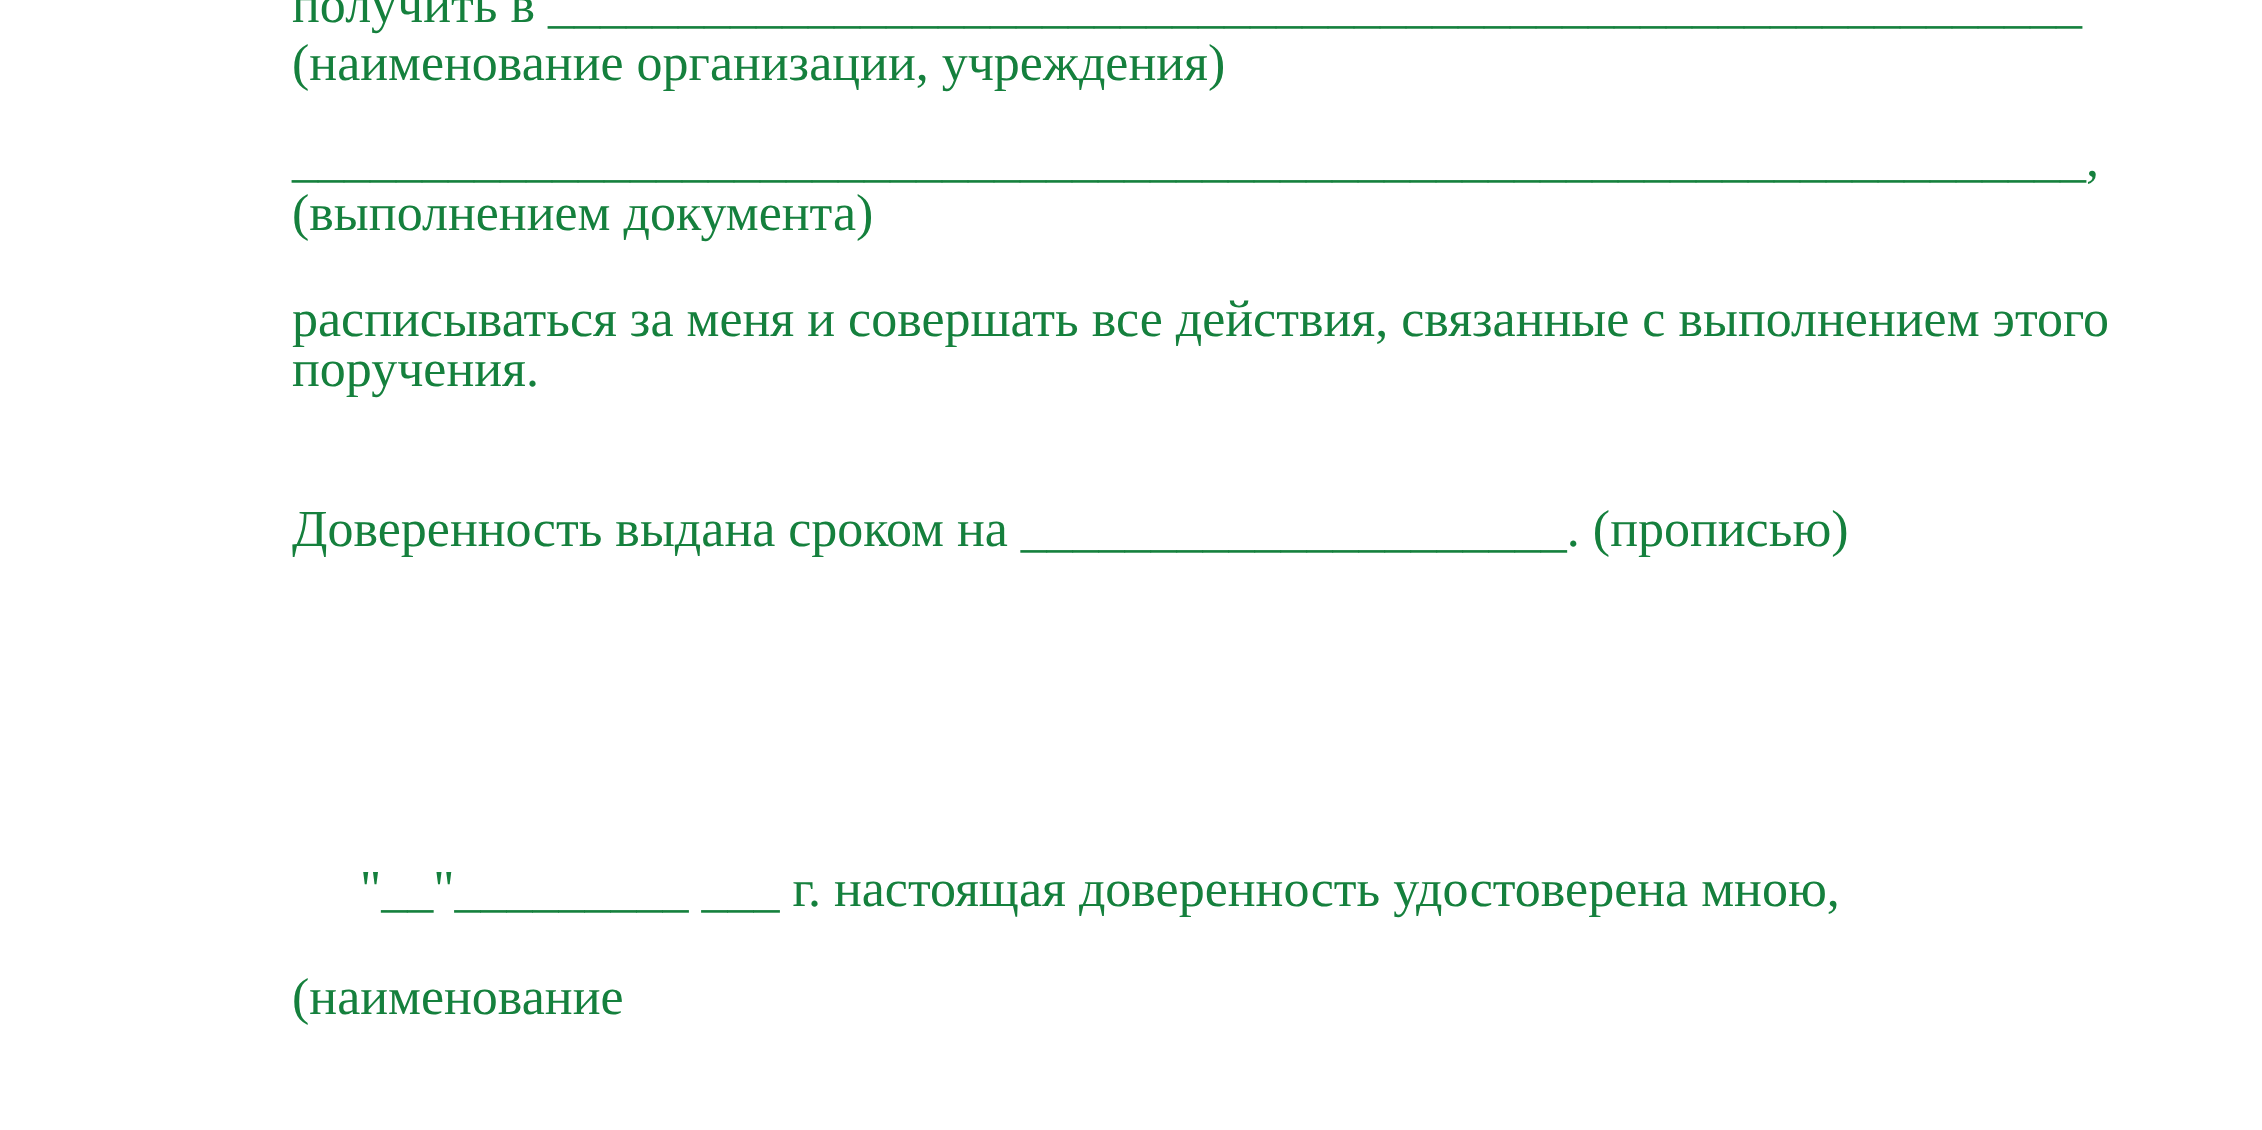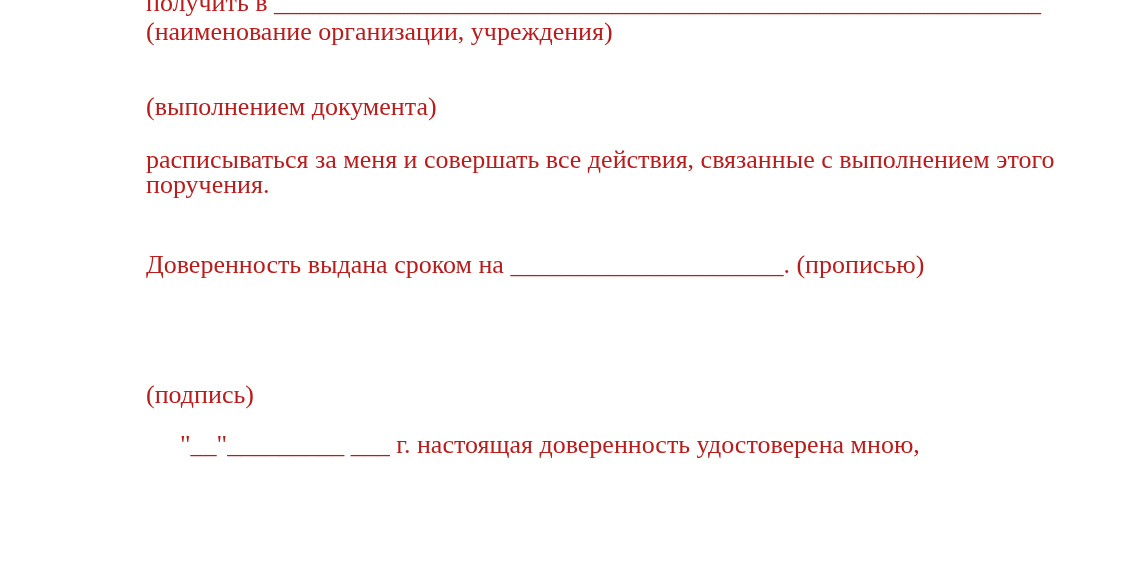--- a/index.html
+++ b/index.html
@@ -5,21 +5,21 @@
   html, body { margin: 0; padding: 0; background: #ffffff; }
   .page {
     position: relative;
     width: 1131px;
     height: 565px;
     background: #ffffff;
     overflow: hidden;
     font-family: "Liberation Serif", "DejaVu Serif", serif;
     font-size: 26px;
     line-height: 27px;
-    color: #b91c1c;
+    color: #15803d;
   }
   .row {
     position: absolute;
     left: 146px;
     white-space: nowrap;
   }
   .row.justified {
     width: 901px;
     text-align: justify;
     text-align-last: justify;
@@ -30,32 +30,33 @@
 <body>
 
 <div class="page">
 
   <div class="row" style="top:-11px">
     <span>получить в </span><span class="blank">___________________________________________________________</span>
   </div>
 
   <div class="row" style="top:18px">(наименование организации, учреждения)</div>
 
+  <div class="row" style="top:66px">_____________________________________________________________________,</div>
 
   <div class="row" style="top:93px">(выполнением документа)</div>
 
   <div class="row justified" style="top:146px">расписываться за меня и совершать все действия, связанные с выполнением этого</div>
 
   <div class="row" style="top:251px">
     <span>Доверенность выдана сроком на </span><span class="blank">_____________________</span><span>. (прописью)</span>
   </div>
 
   <div class="row" style="top:171px">поручения.</div>
 
 
-  <div class="row" style="top:381px">(подпись)</div>
 
   <div class="row" style="top:431px; left:180px">"__"_________ ___ г. настоящая доверенность удостоверена мною,</div>
 
 
+  <div class="row" style="top:485px">(наименование</div>
 
 
 </div>
 
 </body></html>

